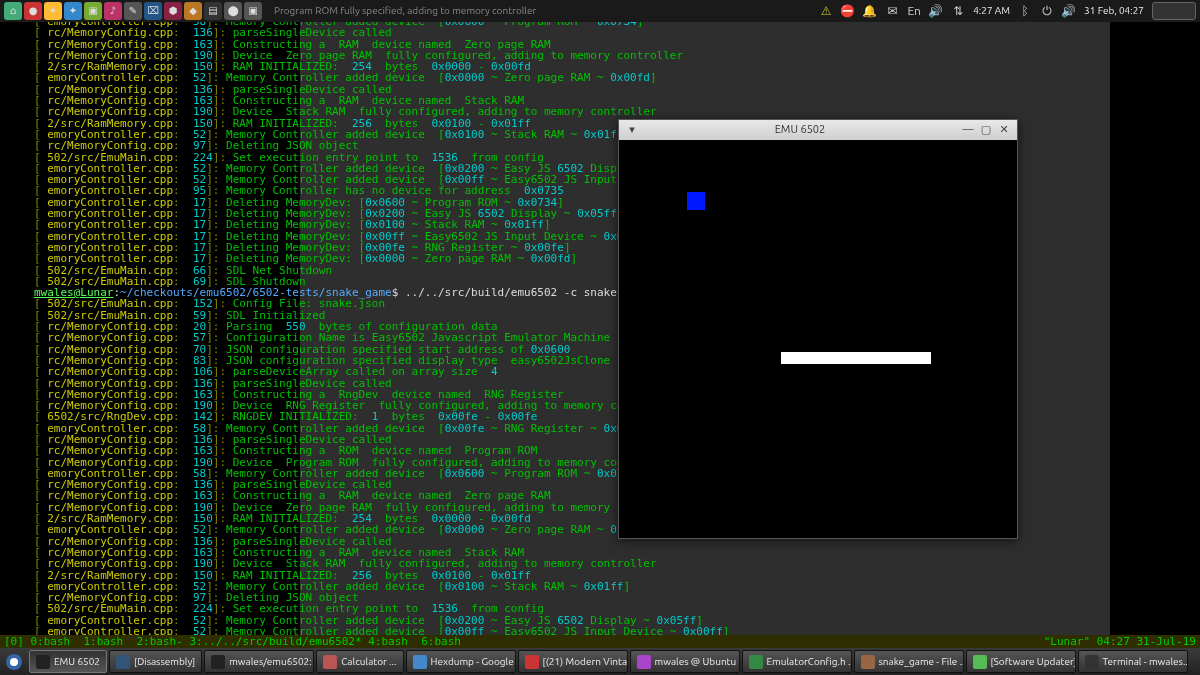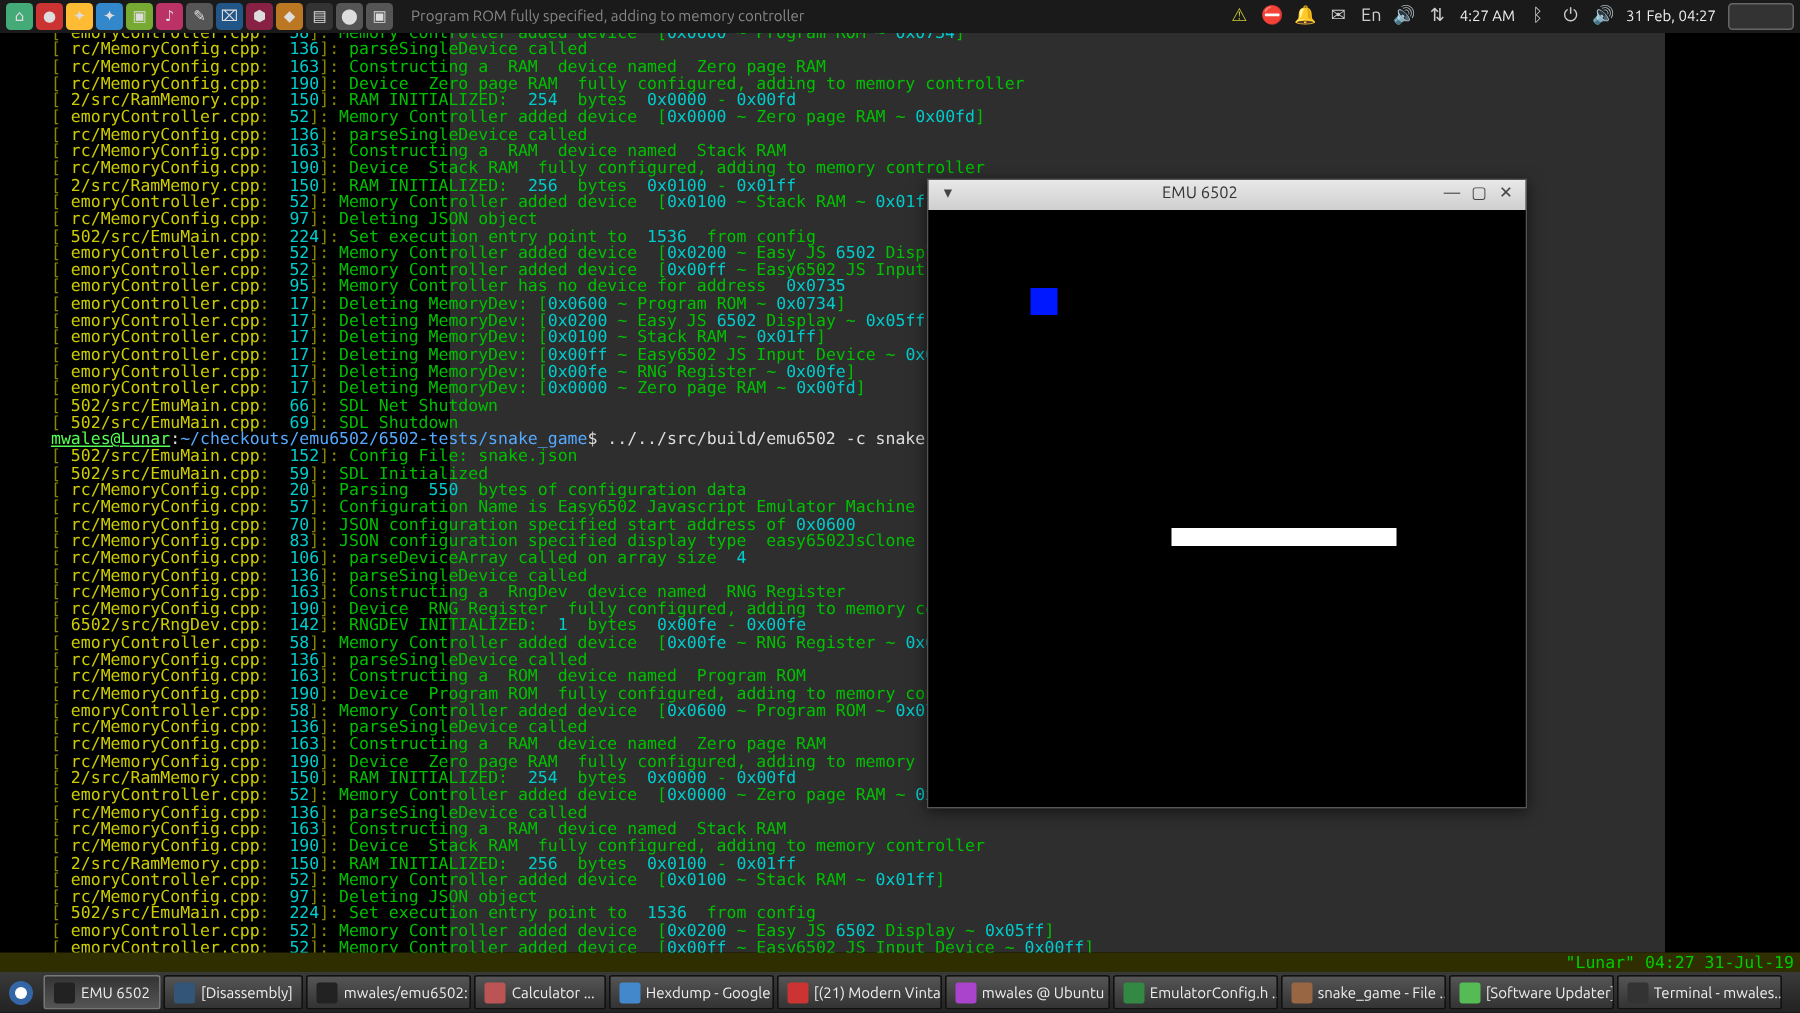--- a/index.html
+++ b/index.html
@@ -203,20 +203,21 @@
     <span class="tray-icon">⏻</span>
     <span class="tray-icon">🔊</span>
     <span class="clock">31 Feb, 04:27</span>
     <span class="app-icon" style="background:#333;width:44px;border:1px solid #666;"></span>
   </div>
 </div>
 
 <div class="terminal" id="term"><span class="ln"><span class="gy">[</span><span class="y"> emoryController.cpp</span><span class="gy">:</span><span class="cy">  58</span><span class="gy">]: </span><span class="gr">Memory Controller added device  [<span class="cy">0x0600</span> ~ Program ROM ~ <span class="cy">0x0734</span>]</span></span><span class="ln"><span class="gy">[</span><span class="y"> rc/MemoryConfig.cpp</span><span class="gy">:</span><span class="cy">  136</span><span class="gy">]: </span><span class="gr">parseSingleDevice called</span></span><span class="ln"><span class="gy">[</span><span class="y"> rc/MemoryConfig.cpp</span><span class="gy">:</span><span class="cy">  163</span><span class="gy">]: </span><span class="gr">Constructing a  RAM  device named  Zero page RAM</span></span><span class="ln"><span class="gy">[</span><span class="y"> rc/MemoryConfig.cpp</span><span class="gy">:</span><span class="cy">  190</span><span class="gy">]: </span><span class="gr">Device  Zero page RAM  fully configured, adding to memory controller</span></span><span class="ln"><span class="gy">[</span><span class="y"> 2/src/RamMemory.cpp</span><span class="gy">:</span><span class="cy">  150</span><span class="gy">]: </span><span class="gr">RAM INITIALIZED:  <span class="cy">254</span>  bytes  <span class="cy">0x0000</span> - <span class="cy">0x00fd</span></span></span><span class="ln"><span class="gy">[</span><span class="y"> emoryController.cpp</span><span class="gy">:</span><span class="cy">  52</span><span class="gy">]: </span><span class="gr">Memory Controller added device  [<span class="cy">0x0000</span> ~ Zero page RAM ~ <span class="cy">0x00fd</span>]</span></span><span class="ln"><span class="gy">[</span><span class="y"> rc/MemoryConfig.cpp</span><span class="gy">:</span><span class="cy">  136</span><span class="gy">]: </span><span class="gr">parseSingleDevice called</span></span><span class="ln"><span class="gy">[</span><span class="y"> rc/MemoryConfig.cpp</span><span class="gy">:</span><span class="cy">  163</span><span class="gy">]: </span><span class="gr">Constructing a  RAM  device named  Stack RAM</span></span><span class="ln"><span class="gy">[</span><span class="y"> rc/MemoryConfig.cpp</span><span class="gy">:</span><span class="cy">  190</span><span class="gy">]: </span><span class="gr">Device  Stack RAM  fully configured, adding to memory controller</span></span><span class="ln"><span class="gy">[</span><span class="y"> 2/src/RamMemory.cpp</span><span class="gy">:</span><span class="cy">  150</span><span class="gy">]: </span><span class="gr">RAM INITIALIZED:  <span class="cy">256</span>  bytes  <span class="cy">0x0100</span> - <span class="cy">0x01ff</span></span></span><span class="ln"><span class="gy">[</span><span class="y"> emoryController.cpp</span><span class="gy">:</span><span class="cy">  52</span><span class="gy">]: </span><span class="gr">Memory Controller added device  [<span class="cy">0x0100</span> ~ Stack RAM ~ <span class="cy">0x01ff</span>]</span></span><span class="ln"><span class="gy">[</span><span class="y"> rc/MemoryConfig.cpp</span><span class="gy">:</span><span class="cy">  97</span><span class="gy">]: </span><span class="gr">Deleting JSON object</span></span><span class="ln"><span class="gy">[</span><span class="y"> 502/src/EmuMain.cpp</span><span class="gy">:</span><span class="cy">  224</span><span class="gy">]: </span><span class="gr">Set execution entry point to  <span class="cy">1536</span>  from config</span></span><span class="ln"><span class="gy">[</span><span class="y"> emoryController.cpp</span><span class="gy">:</span><span class="cy">  52</span><span class="gy">]: </span><span class="gr">Memory Controller added device  [<span class="cy">0x0200</span> ~ Easy JS <span class="cy">6502</span> Display ~ <span class="cy">0x05ff</span>]</span></span><span class="ln"><span class="gy">[</span><span class="y"> emoryController.cpp</span><span class="gy">:</span><span class="cy">  52</span><span class="gy">]: </span><span class="gr">Memory Controller added device  [<span class="cy">0x00ff</span> ~ Easy6502 JS Input Device ~ <span class="cy">0x00ff</span>]</span></span><span class="ln"><span class="gy">[</span><span class="y"> emoryController.cpp</span><span class="gy">:</span><span class="cy">  95</span><span class="gy">]: </span><span class="gr">Memory Controller has no device for address  <span class="cy">0x0735</span></span></span><span class="ln"><span class="gy">[</span><span class="y"> emoryController.cpp</span><span class="gy">:</span><span class="cy">  17</span><span class="gy">]: </span><span class="gr">Deleting MemoryDev: [<span class="cy">0x0600</span> ~ Program ROM ~ <span class="cy">0x0734</span>]</span></span><span class="ln"><span class="gy">[</span><span class="y"> emoryController.cpp</span><span class="gy">:</span><span class="cy">  17</span><span class="gy">]: </span><span class="gr">Deleting MemoryDev: [<span class="cy">0x0200</span> ~ Easy JS <span class="cy">6502</span> Display ~ <span class="cy">0x05ff</span>]</span></span><span class="ln"><span class="gy">[</span><span class="y"> emoryController.cpp</span><span class="gy">:</span><span class="cy">  17</span><span class="gy">]: </span><span class="gr">Deleting MemoryDev: [<span class="cy">0x0100</span> ~ Stack RAM ~ <span class="cy">0x01ff</span>]</span></span><span class="ln"><span class="gy">[</span><span class="y"> emoryController.cpp</span><span class="gy">:</span><span class="cy">  17</span><span class="gy">]: </span><span class="gr">Deleting MemoryDev: [<span class="cy">0x00ff</span> ~ Easy6502 JS Input Device ~ <span class="cy">0x00ff</span>]</span></span><span class="ln"><span class="gy">[</span><span class="y"> emoryController.cpp</span><span class="gy">:</span><span class="cy">  17</span><span class="gy">]: </span><span class="gr">Deleting MemoryDev: [<span class="cy">0x00fe</span> ~ RNG Register ~ <span class="cy">0x00fe</span>]</span></span><span class="ln"><span class="gy">[</span><span class="y"> emoryController.cpp</span><span class="gy">:</span><span class="cy">  17</span><span class="gy">]: </span><span class="gr">Deleting MemoryDev: [<span class="cy">0x0000</span> ~ Zero page RAM ~ <span class="cy">0x00fd</span>]</span></span><span class="ln"><span class="gy">[</span><span class="y"> 502/src/EmuMain.cpp</span><span class="gy">:</span><span class="cy">  66</span><span class="gy">]: </span><span class="gr">SDL Net Shutdown</span></span><span class="ln"><span class="gy">[</span><span class="y"> 502/src/EmuMain.cpp</span><span class="gy">:</span><span class="cy">  69</span><span class="gy">]: </span><span class="gr">SDL Shutdown</span></span><span class="ln"><span class="bg">mwales@Lunar</span><span class="wh">:</span><span class="bb">~/checkouts/emu6502/6502-tests/snake_game</span><span class="wh">$ ../../src/build/emu6502 -c snake.json</span></span><span class="ln"><span class="gy">[</span><span class="y"> 502/src/EmuMain.cpp</span><span class="gy">:</span><span class="cy">  152</span><span class="gy">]: </span><span class="gr">Config File: snake.json</span></span><span class="ln"><span class="gy">[</span><span class="y"> 502/src/EmuMain.cpp</span><span class="gy">:</span><span class="cy">  59</span><span class="gy">]: </span><span class="gr">SDL Initialized</span></span><span class="ln"><span class="gy">[</span><span class="y"> rc/MemoryConfig.cpp</span><span class="gy">:</span><span class="cy">  20</span><span class="gy">]: </span><span class="gr">Parsing  <span class="cy">550</span>  bytes of configuration data</span></span><span class="ln"><span class="gy">[</span><span class="y"> rc/MemoryConfig.cpp</span><span class="gy">:</span><span class="cy">  57</span><span class="gy">]: </span><span class="gr">Configuration Name is Easy6502 Javascript Emulator Machine</span></span><span class="ln"><span class="gy">[</span><span class="y"> rc/MemoryConfig.cpp</span><span class="gy">:</span><span class="cy">  70</span><span class="gy">]: </span><span class="gr">JSON configuration specified start address of <span class="cy">0x0600</span></span></span><span class="ln"><span class="gy">[</span><span class="y"> rc/MemoryConfig.cpp</span><span class="gy">:</span><span class="cy">  83</span><span class="gy">]: </span><span class="gr">JSON configuration specified display type  easy6502JsClone</span></span><span class="ln"><span class="gy">[</span><span class="y"> rc/MemoryConfig.cpp</span><span class="gy">:</span><span class="cy">  106</span><span class="gy">]: </span><span class="gr">parseDeviceArray called on array size  <span class="cy">4</span></span></span><span class="ln"><span class="gy">[</span><span class="y"> rc/MemoryConfig.cpp</span><span class="gy">:</span><span class="cy">  136</span><span class="gy">]: </span><span class="gr">parseSingleDevice called</span></span><span class="ln"><span class="gy">[</span><span class="y"> rc/MemoryConfig.cpp</span><span class="gy">:</span><span class="cy">  163</span><span class="gy">]: </span><span class="gr">Constructing a  RngDev  device named  RNG Register</span></span><span class="ln"><span class="gy">[</span><span class="y"> rc/MemoryConfig.cpp</span><span class="gy">:</span><span class="cy">  190</span><span class="gy">]: </span><span class="gr">Device  RNG Register  fully configured, adding to memory controller</span></span><span class="ln"><span class="gy">[</span><span class="y"> 6502/src/RngDev.cpp</span><span class="gy">:</span><span class="cy">  142</span><span class="gy">]: </span><span class="gr">RNGDEV INITIALIZED:  <span class="cy">1</span>  bytes  <span class="cy">0x00fe</span> - <span class="cy">0x00fe</span></span></span><span class="ln"><span class="gy">[</span><span class="y"> emoryController.cpp</span><span class="gy">:</span><span class="cy">  58</span><span class="gy">]: </span><span class="gr">Memory Controller added device  [<span class="cy">0x00fe</span> ~ RNG Register ~ <span class="cy">0x00fe</span>]</span></span><span class="ln"><span class="gy">[</span><span class="y"> rc/MemoryConfig.cpp</span><span class="gy">:</span><span class="cy">  136</span><span class="gy">]: </span><span class="gr">parseSingleDevice called</span></span><span class="ln"><span class="gy">[</span><span class="y"> rc/MemoryConfig.cpp</span><span class="gy">:</span><span class="cy">  163</span><span class="gy">]: </span><span class="gr">Constructing a  ROM  device named  Program ROM</span></span><span class="ln"><span class="gy">[</span><span class="y"> rc/MemoryConfig.cpp</span><span class="gy">:</span><span class="cy">  190</span><span class="gy">]: </span><span class="gr">Device  Program ROM  fully configured, adding to memory controller</span></span><span class="ln"><span class="gy">[</span><span class="y"> emoryController.cpp</span><span class="gy">:</span><span class="cy">  58</span><span class="gy">]: </span><span class="gr">Memory Controller added device  [<span class="cy">0x0600</span> ~ Program ROM ~ <span class="cy">0x0734</span>]</span></span><span class="ln"><span class="gy">[</span><span class="y"> rc/MemoryConfig.cpp</span><span class="gy">:</span><span class="cy">  136</span><span class="gy">]: </span><span class="gr">parseSingleDevice called</span></span><span class="ln"><span class="gy">[</span><span class="y"> rc/MemoryConfig.cpp</span><span class="gy">:</span><span class="cy">  163</span><span class="gy">]: </span><span class="gr">Constructing a  RAM  device named  Zero page RAM</span></span><span class="ln"><span class="gy">[</span><span class="y"> rc/MemoryConfig.cpp</span><span class="gy">:</span><span class="cy">  190</span><span class="gy">]: </span><span class="gr">Device  Zero page RAM  fully configured, adding to memory controller</span></span><span class="ln"><span class="gy">[</span><span class="y"> 2/src/RamMemory.cpp</span><span class="gy">:</span><span class="cy">  150</span><span class="gy">]: </span><span class="gr">RAM INITIALIZED:  <span class="cy">254</span>  bytes  <span class="cy">0x0000</span> - <span class="cy">0x00fd</span></span></span><span class="ln"><span class="gy">[</span><span class="y"> emoryController.cpp</span><span class="gy">:</span><span class="cy">  52</span><span class="gy">]: </span><span class="gr">Memory Controller added device  [<span class="cy">0x0000</span> ~ Zero page RAM ~ <span class="cy">0x00fd</span>]</span></span><span class="ln"><span class="gy">[</span><span class="y"> rc/MemoryConfig.cpp</span><span class="gy">:</span><span class="cy">  136</span><span class="gy">]: </span><span class="gr">parseSingleDevice called</span></span><span class="ln"><span class="gy">[</span><span class="y"> rc/MemoryConfig.cpp</span><span class="gy">:</span><span class="cy">  163</span><span class="gy">]: </span><span class="gr">Constructing a  RAM  device named  Stack RAM</span></span><span class="ln"><span class="gy">[</span><span class="y"> rc/MemoryConfig.cpp</span><span class="gy">:</span><span class="cy">  190</span><span class="gy">]: </span><span class="gr">Device  Stack RAM  fully configured, adding to memory controller</span></span><span class="ln"><span class="gy">[</span><span class="y"> 2/src/RamMemory.cpp</span><span class="gy">:</span><span class="cy">  150</span><span class="gy">]: </span><span class="gr">RAM INITIALIZED:  <span class="cy">256</span>  bytes  <span class="cy">0x0100</span> - <span class="cy">0x01ff</span></span></span><span class="ln"><span class="gy">[</span><span class="y"> emoryController.cpp</span><span class="gy">:</span><span class="cy">  52</span><span class="gy">]: </span><span class="gr">Memory Controller added device  [<span class="cy">0x0100</span> ~ Stack RAM ~ <span class="cy">0x01ff</span>]</span></span><span class="ln"><span class="gy">[</span><span class="y"> rc/MemoryConfig.cpp</span><span class="gy">:</span><span class="cy">  97</span><span class="gy">]: </span><span class="gr">Deleting JSON object</span></span><span class="ln"><span class="gy">[</span><span class="y"> 502/src/EmuMain.cpp</span><span class="gy">:</span><span class="cy">  224</span><span class="gy">]: </span><span class="gr">Set execution entry point to  <span class="cy">1536</span>  from config</span></span><span class="ln"><span class="gy">[</span><span class="y"> emoryController.cpp</span><span class="gy">:</span><span class="cy">  52</span><span class="gy">]: </span><span class="gr">Memory Controller added device  [<span class="cy">0x0200</span> ~ Easy JS <span class="cy">6502</span> Display ~ <span class="cy">0x05ff</span>]</span></span><span class="ln"><span class="gy">[</span><span class="y"> emoryController.cpp</span><span class="gy">:</span><span class="cy">  52</span><span class="gy">]: </span><span class="gr">Memory Controller added device  [<span class="cy">0x00ff</span> ~ Easy6502 JS Input Device ~ <span class="cy">0x00ff</span>]</span></span><span class="ln"><span style="background:#ccc;color:#000">&nbsp;</span></span></div>
 
 <div class="tmux">
+  <span>[0] 0:bash  1:bash  2:bash- 3:../../src/build/emu6502* 4:bash  6:bash</span>
   <span class="right">"Lunar" 04:27 31-Jul-19</span>
 </div>
 
 <div class="emu-window">
   <div class="emu-title">
     <span class="win-btn">▾</span>
     <span class="title-text">EMU 6502</span>
     <span class="win-btn">—</span>
     <span class="win-btn">▢</span>
     <span class="win-btn">✕</span>

